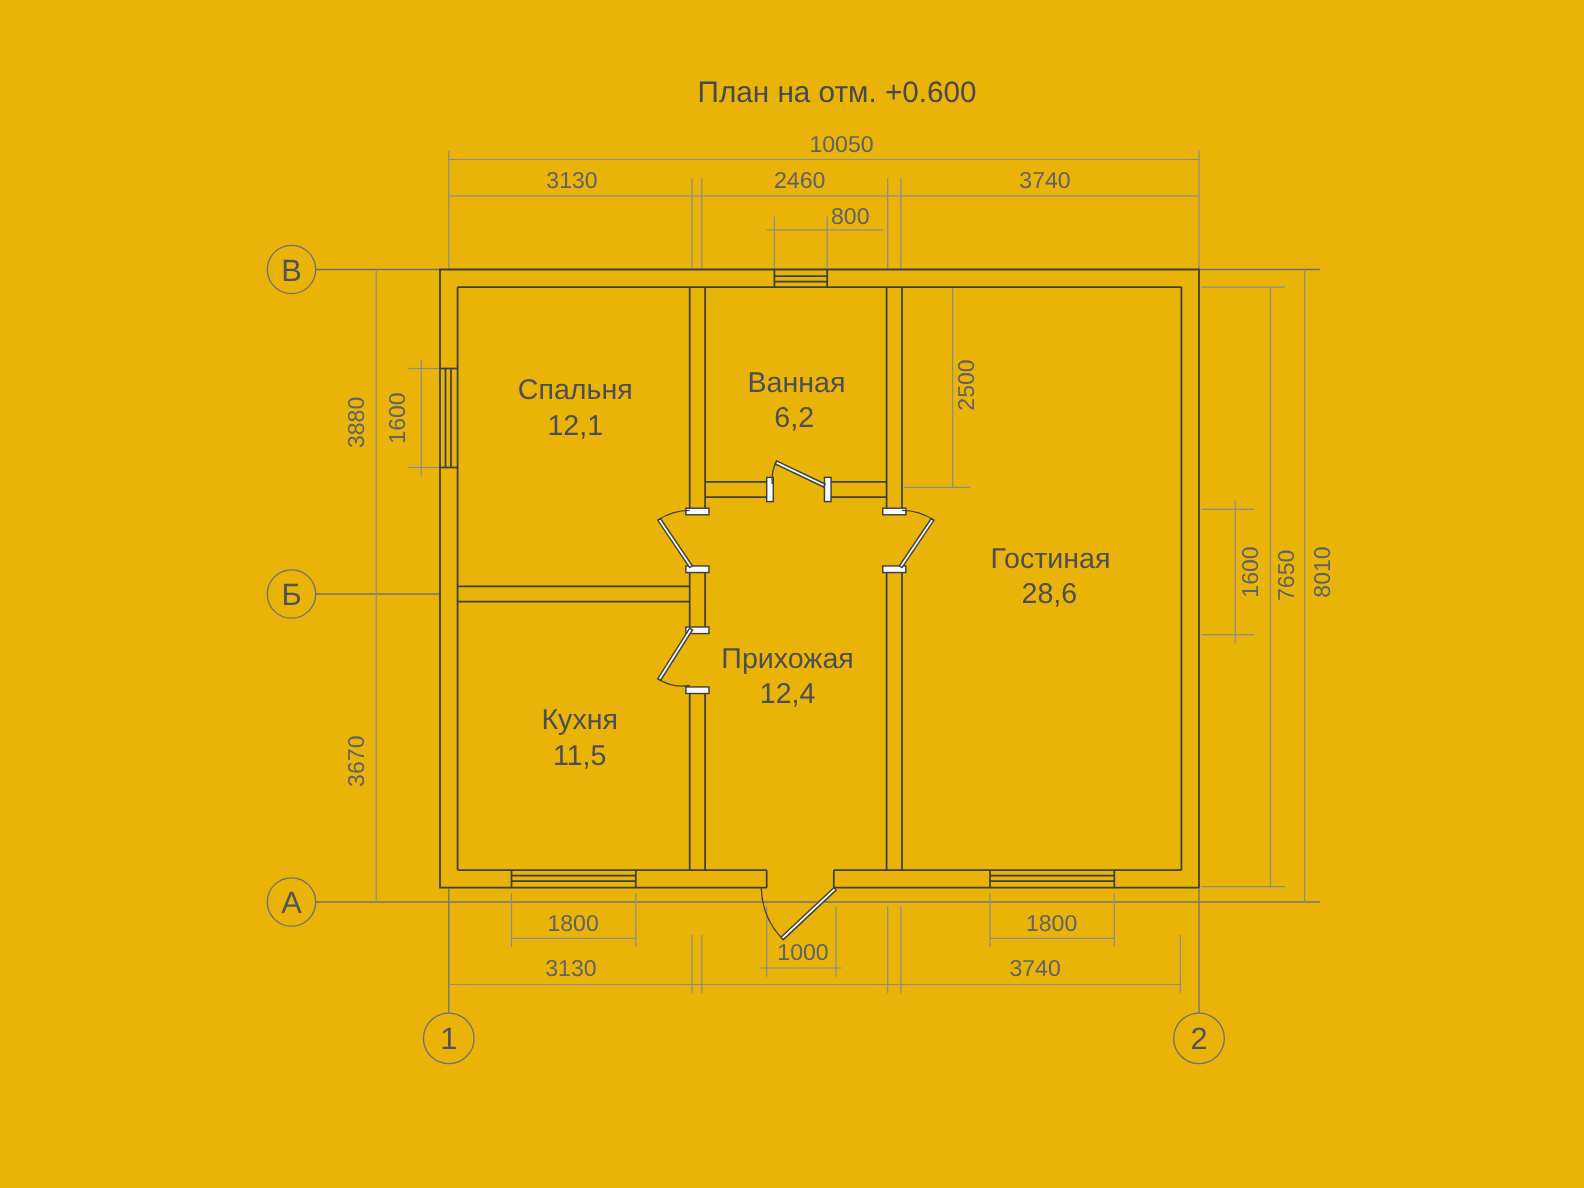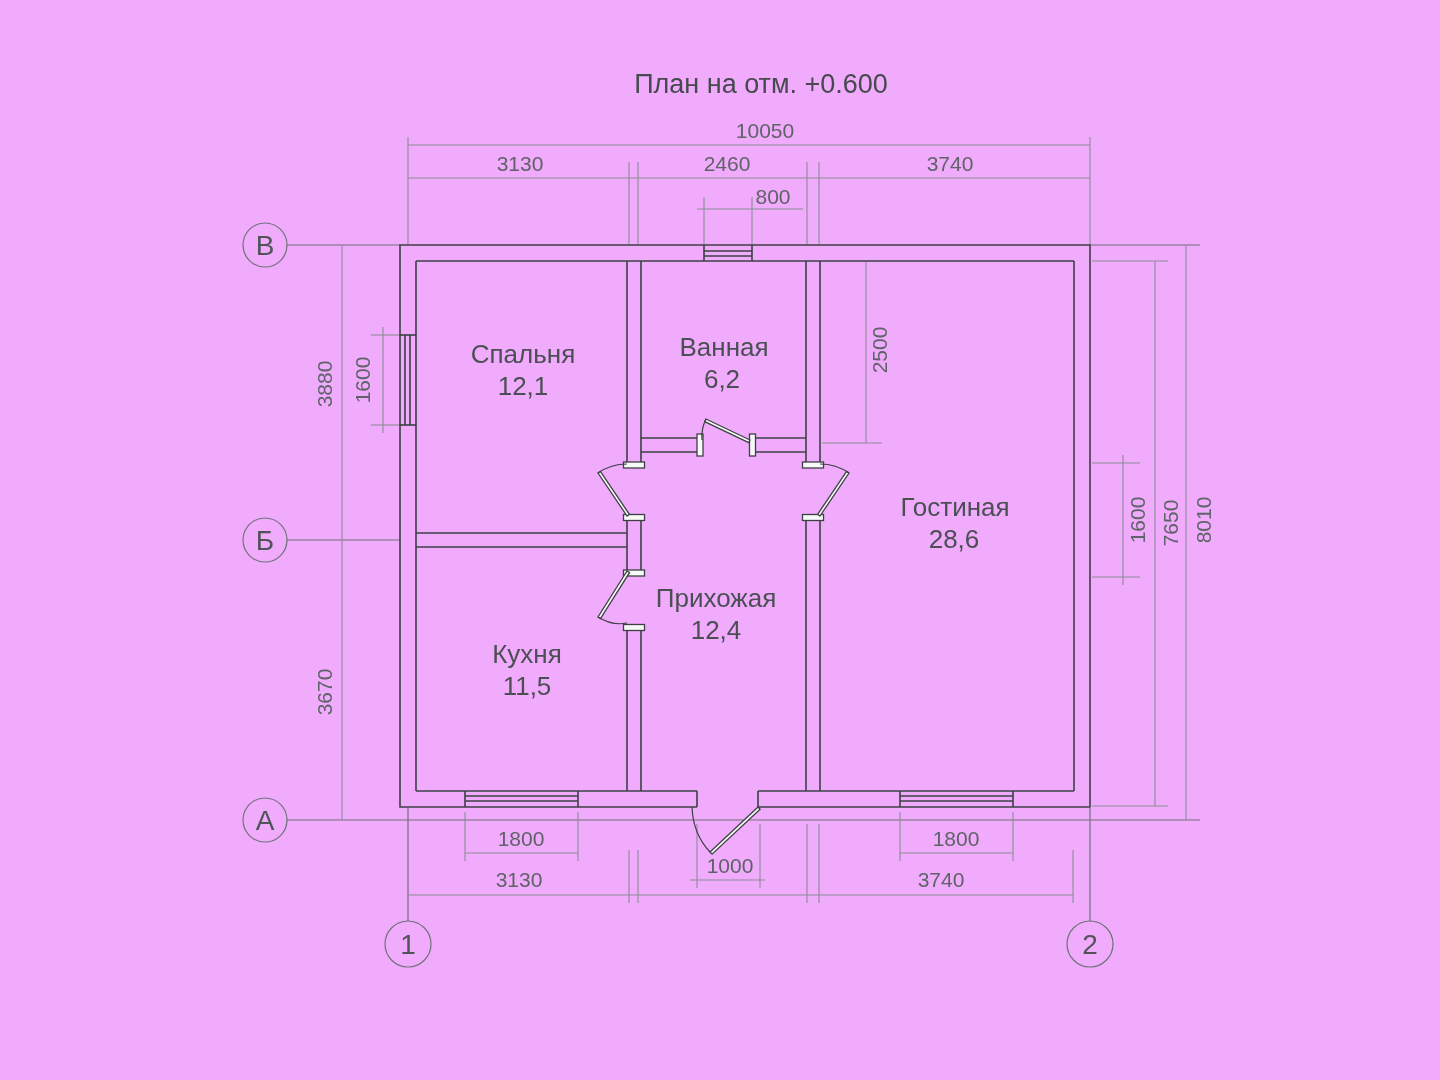--- a/index.html
+++ b/index.html
@@ -1,16 +1,16 @@
 <!DOCTYPE html>
 <html><head>
 <meta charset="utf-8">
 <style>
   html,body{margin:0;padding:0;background:#f8f9f9;}
-  #page{width:1440px;height:1080px;position:relative;background:#f0abfc;overflow:hidden;}
+  #page{width:1440px;height:1080px;position:relative;background:#eab308;overflow:hidden;}
   svg{font-family:"Liberation Sans",sans-serif;}
   .w   {stroke:#3c4043;stroke-width:1.6;fill:none;}
   .wf  {stroke:#3c4043;stroke-width:1.3;fill:#f8f9f9;}
   .dr  {stroke:#3c4043;stroke-width:1.2;fill:none;}
   .dm  {stroke:#8a8e92;stroke-width:1.1;fill:none;}
   .ax  {stroke:#6e7276;stroke-width:1.2;fill:none;}
   .dt  {fill:#5f6368;font-size:21px;}
   .rt  {fill:#4b4f54;font-size:26px;}
   .tt  {fill:#46494d;font-size:27px;}
   .at  {fill:#505458;font-size:28px;}

